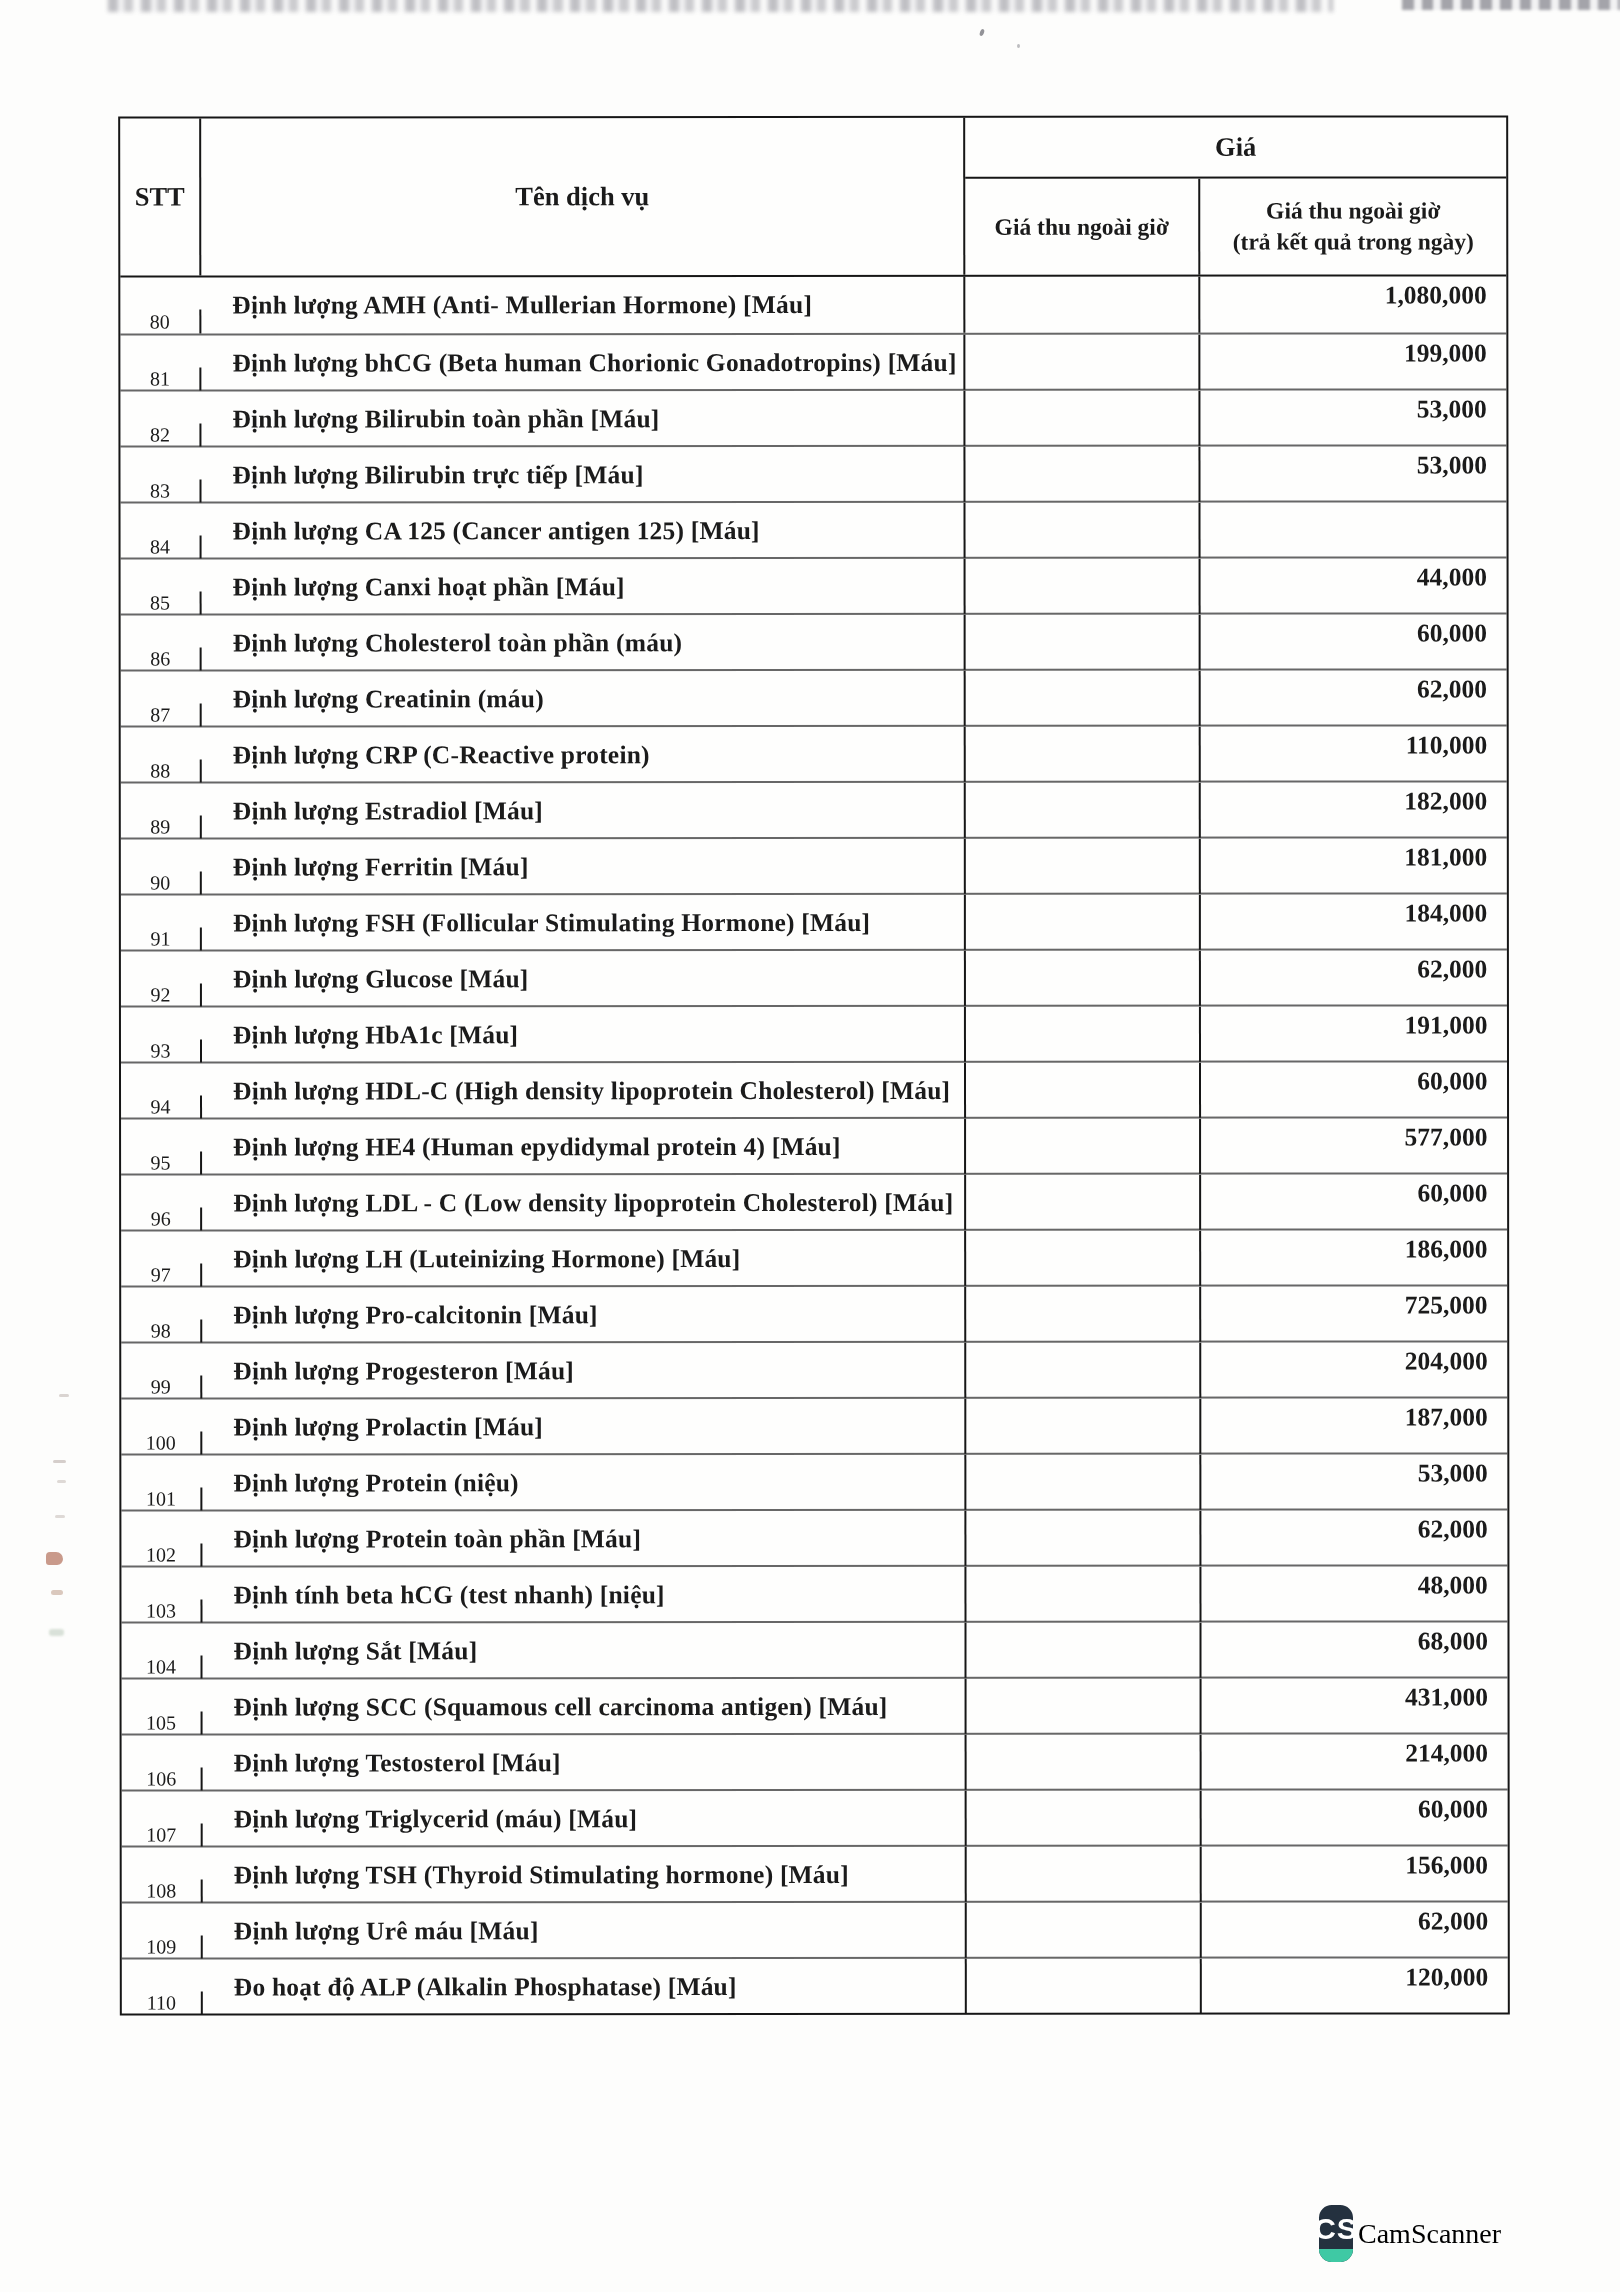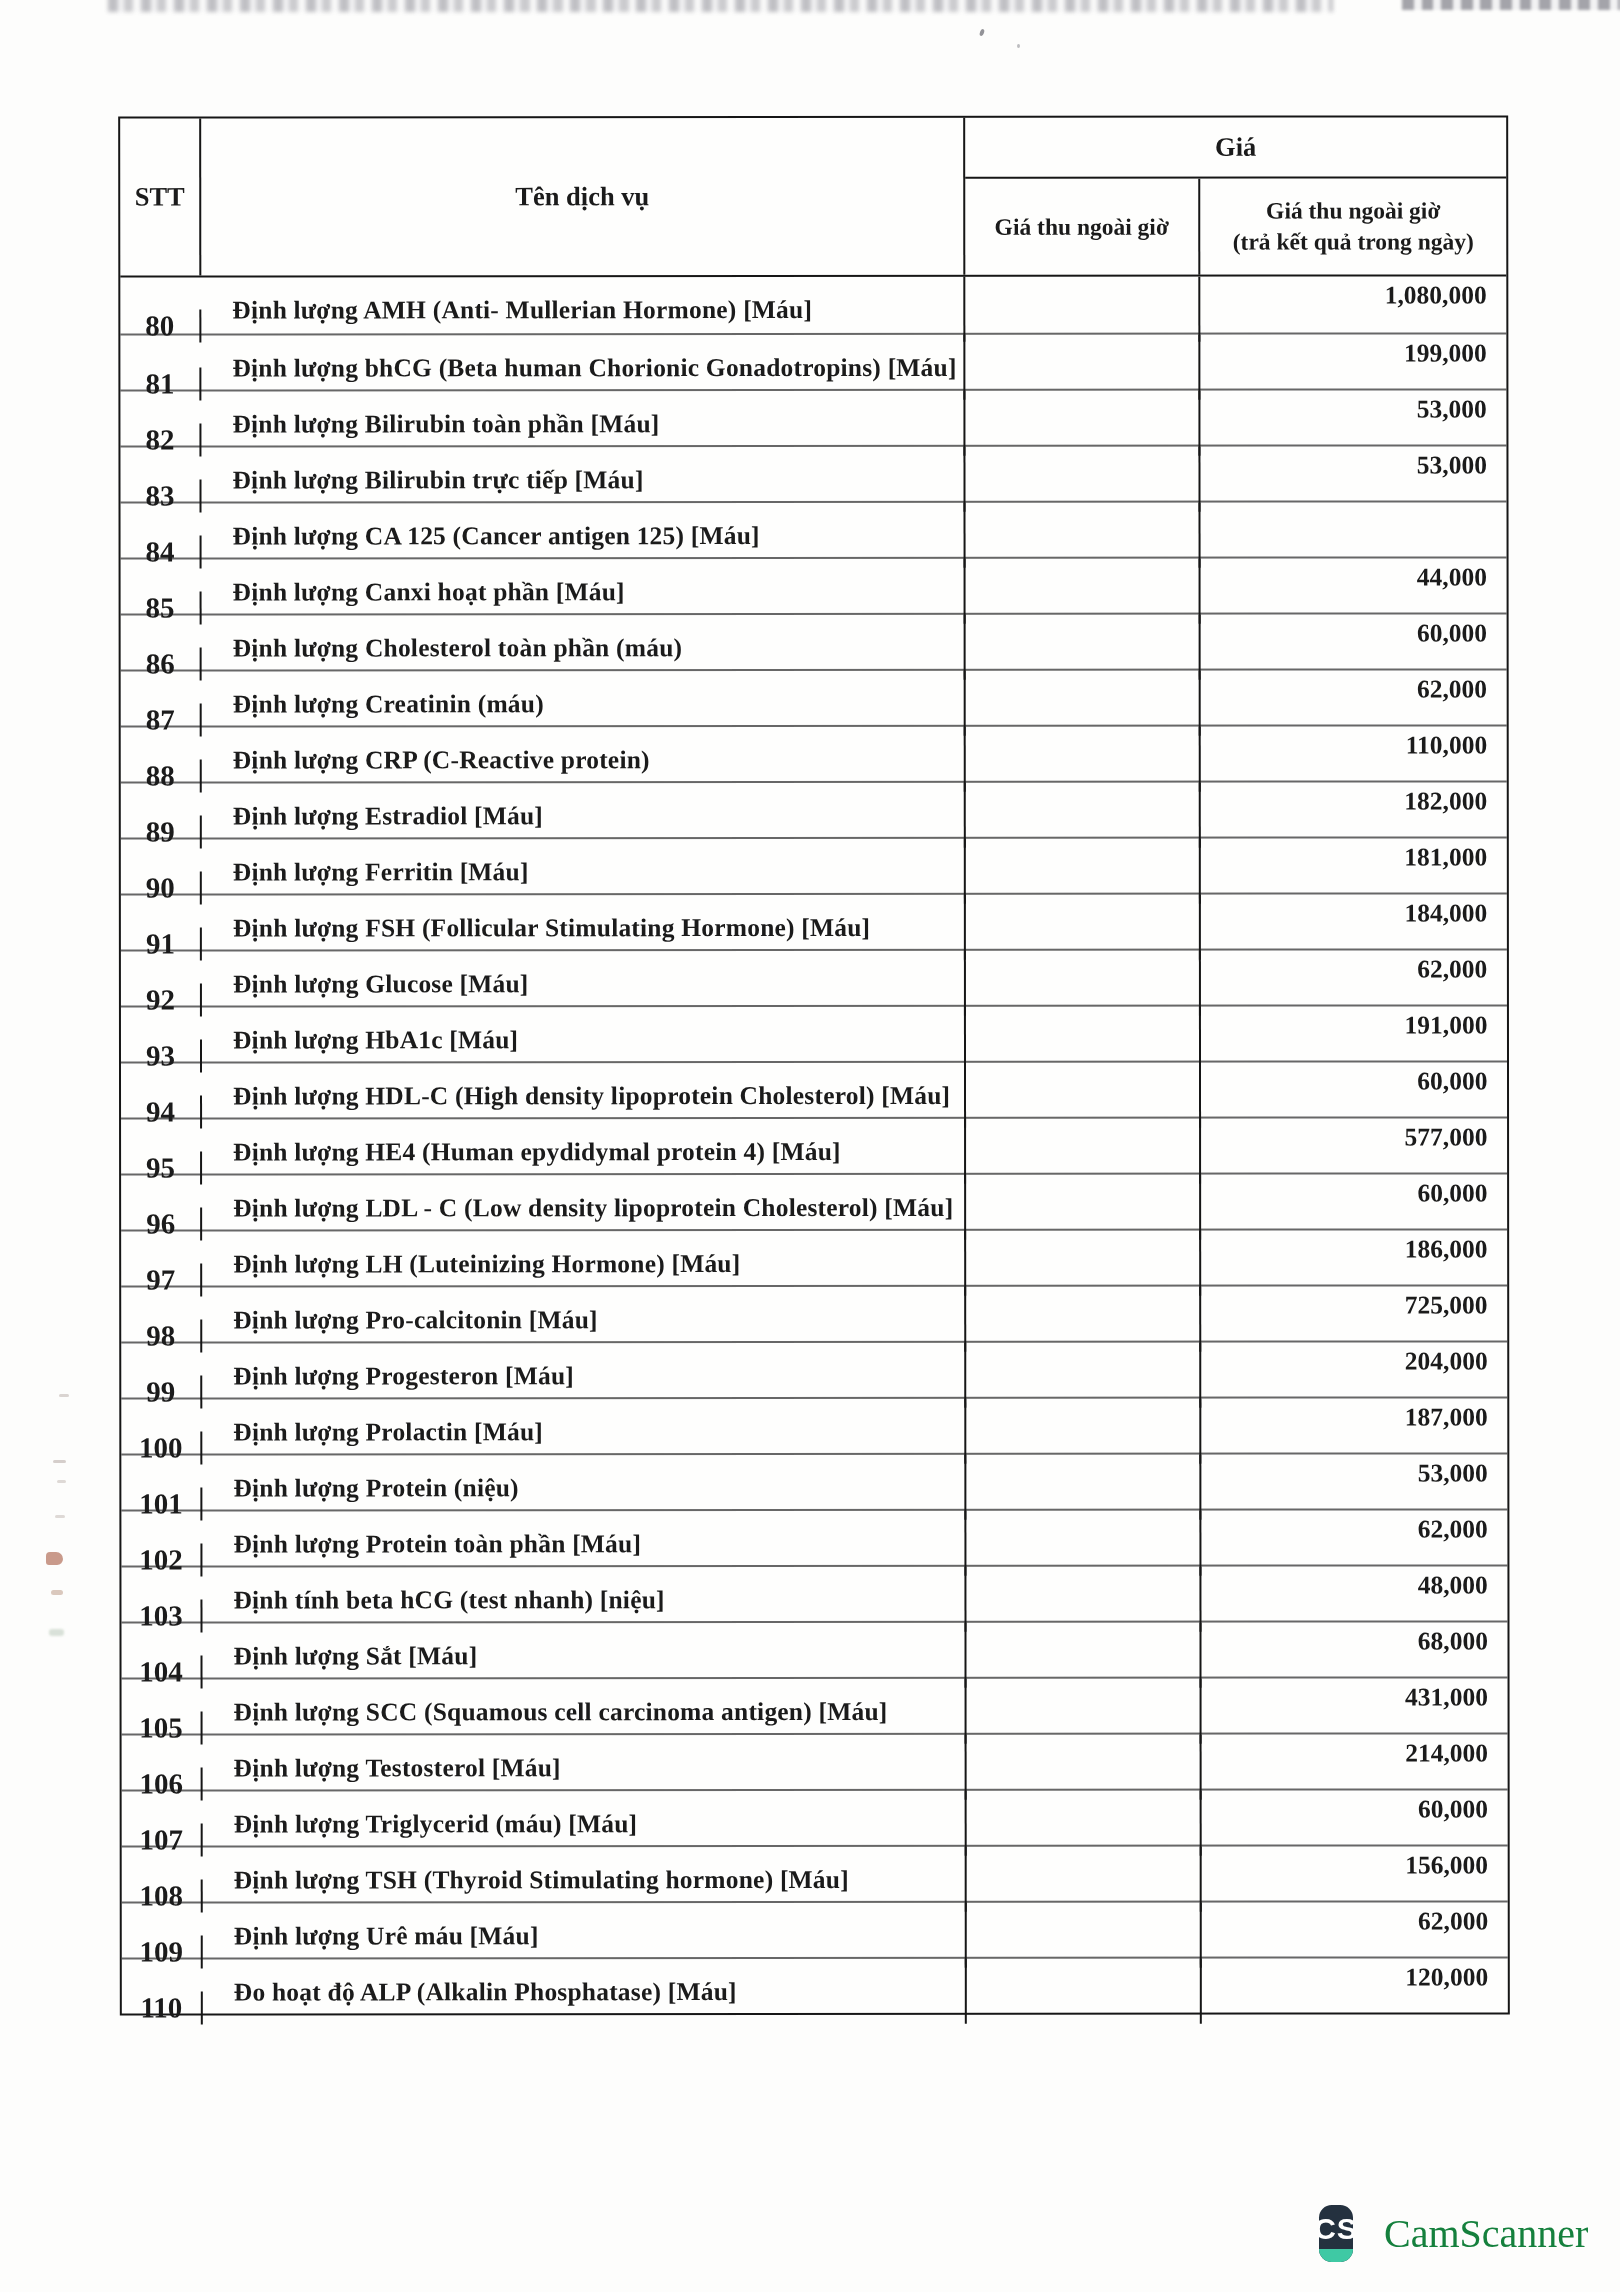--- a/index.html
+++ b/index.html
@@ -64,36 +64,36 @@
   .trow{
     display:grid;
     grid-template-columns:81px 764px 235px 306px;
     height:56px;
     box-sizing:border-box;
     border-top:2px solid rgba(45,45,45,.72);
   }
   .trow:first-child{border-top:none;}
   .td{box-sizing:border-box;display:flex;}
   .td-stt{border-right:2.9px solid #161616;align-items:center;justify-content:center;
-          font-size:29px;font-weight:700;margin-top:32px;}
+          font-size:20px;font-weight:400;margin-top:32px;}
   .td-name{border-right:2.9px solid #161616;align-items:center;padding-left:31px;
            font-size:25.5px;font-weight:bold;letter-spacing:0.2px;}
   .td-p1{border-right:2.9px solid #161616;}
   .td-p2{justify-content:flex-end;align-items:flex-start;
          padding:3.9px 19.6px 0 0;font-size:25.5px;font-weight:600;}
 
   
   .watermark{position:absolute;left:1319px;top:2205px;display:flex;align-items:center;}
   .cs-badge{width:34px;height:57px;border-radius:12.7px;position:relative;overflow:hidden;
             display:flex;align-items:center;justify-content:center;}
   .cs-badge .cs-text{
     color:#fff;font-family:"Liberation Sans","DejaVu Sans",sans-serif;
     font-weight:bold;font-size:30px;letter-spacing:1px;margin-top:-8.8px;}
   .cs-accent{position:absolute;left:0;right:0;bottom:0;height:12.7px;}
-  .cs-label{font-size:40px;color:#15803d;margin-left:31px;font-family:"Liberation Serif","DejaVu Serif",serif;}
+  .cs-label{font-size:28px;color:#000000;margin-left:5px;font-family:"Liberation Serif","DejaVu Serif",serif;}
 </style>
 </head>
 <body>
 
 <div class="scan-top-strip"></div>
 <div class="scan-top-strip2"></div>
 <div class="speck s1"></div>
 <div class="speck s2"></div>
 <div class="margin-mark m1"></div>
 <div class="margin-mark m2"></div>

